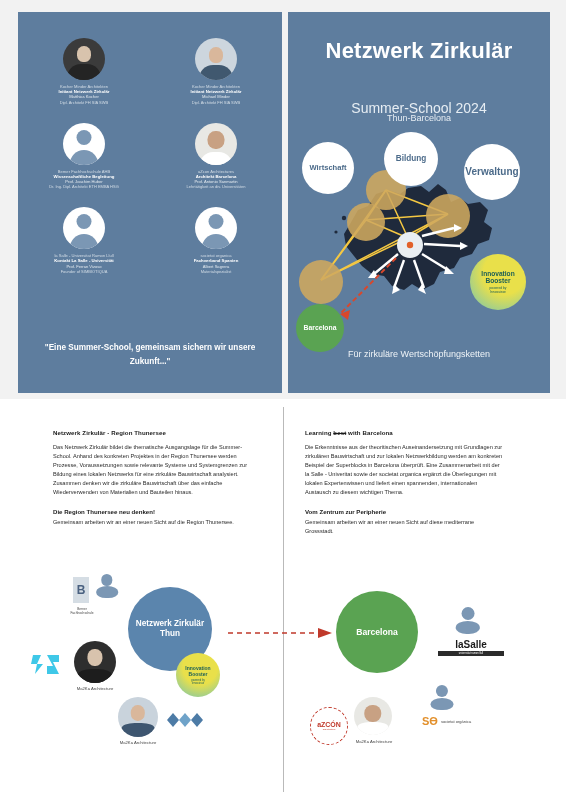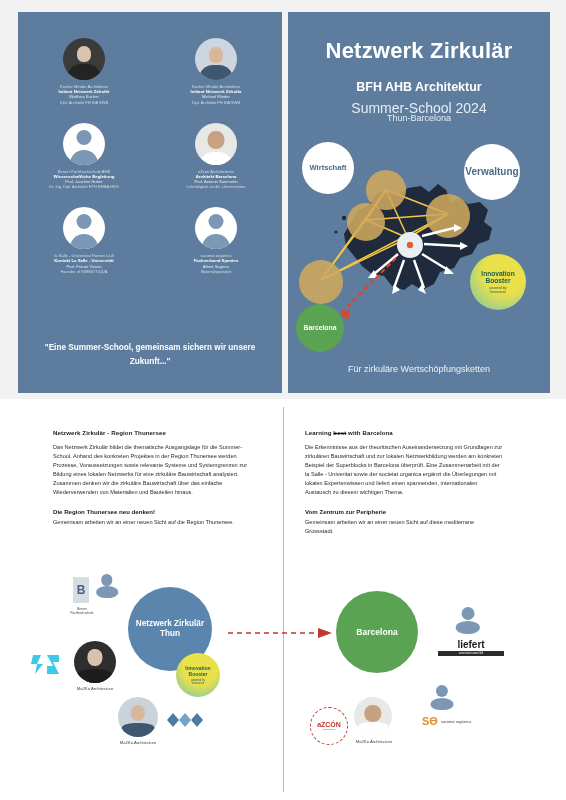--- a/index.html
+++ b/index.html
@@ -57,21 +57,21 @@
 
   
   .r-title { position: absolute; top: 26px; width: 100%; text-align: center;
              color: #ffffff; font-size: 22px; font-weight: bold; letter-spacing: .2px; }
   .r-sub1  { position: absolute; top: 68px; width: 100%; text-align: center;
              color: #ffffff; font-size: 12.5px; font-weight: bold; }
   .r-sub2  { position: absolute; top: 88px; width: 100%; text-align: center;
              color: #e6edf3; font-size: 14px; }
   .r-sub3  { position: absolute; top: 101px; width: 100%; text-align: center;
              color: #e6edf3; font-size: 9px; }
-  .r-foot  { position: absolute; bottom: 19px; width: 100%; text-align: center;
+  .r-foot  { position: absolute; bottom: 34px; width: 100%; text-align: center;
              color: #eef3f7; font-size: 9px; }
 
   .mapbox { position: absolute; left: 0; top: 120px; width: 262px; height: 232px; }
   .bubble {
     position: absolute; border-radius: 50%; display: flex;
     align-items: center; justify-content: center; text-align: center;
     font-weight: bold; line-height: 1.15;
   }
   .b-white { background: #ffffff; color: #4c6b8a; }
 
@@ -202,21 +202,20 @@
         </div>
 
       </div>
 
       <div class="quote">"Eine Summer-School,
 gemeinsam sichern wir unsere Zukunft..."</div>
     </div>
 
     <div class="blue-page blue-right">
       <div class="r-title">Netzwerk Zirkulär</div>
-      <div class="r-sub1">BFH AHB Architektur</div>
       <div class="r-sub2">Summer-School 2024</div>
       <div class="r-sub3">Thun-Barcelona</div>
 
       <div class="mapbox">
         <svg width="262" height="232" viewBox="0 0 262 232">
 
           <path fill="#1f2a3c" d="
             M62,92 L70,78 L80,74 L88,62 L100,58 L112,62 L120,56 L133,54 L141,60
             L150,52 L158,58 L163,70 L172,66 L180,72 L192,70 L200,78 L196,90
             L204,96 L201,108 L190,112 L184,122 L172,126 L166,136 L152,140
@@ -263,20 +262,23 @@
           <circle cx="122" cy="113" r="13" fill="#e9eef2"></circle>
           <circle cx="122" cy="113" r="3.2" fill="#e2612a"></circle>
 
           <path d="M108,126 L52,182" stroke="#d9472b" stroke-width="2" stroke-dasharray="5,3" fill="none"></path>
           <polygon points="52,182 62,178 60,188" fill="#d9472b"></polygon>
         </svg>
 
         <div class="bubble b-white" style="left:14px; top:10px; width:52px; height:52px; font-size:7.6px;text-align:right;">
           <span>Wirtschaft</span>
         </div>
+        <div class="bubble b-white" style="left:96px; top:0px; width:54px; height:54px; font-size:8.2px;">
+          <span>Bildung</span>
+        </div>
         <div class="bubble b-white" style="left:176px; top:12px; width:56px; height:56px; font-size:10px;">
           <span>Verwaltung</span>
         </div>
         <div class="bubble" style="left:8px; top:172px; width:48px; height:48px; font-size:6.8px;
                     background:#5aa352; color:#ffffff;">
           <span>Barcelona</span>
         </div>
         <div class="bubble" style="left:182px; top:122px; width:56px; height:56px; font-size:6.6px;
                     background:radial-gradient(circle at 62% 34%, #e9e04a 0%, #e9e04a 42%, #6fc3b8 100%);
                     color:#1b5e57; flex-direction:column; white-space:pre-line;">
@@ -372,21 +374,21 @@
         <div class="nb" style="left:48px; top:22px; width:82px; height:82px;
                     background:#5aa352; font-size:8.6px;">
           <span>Barcelona</span>
         </div>
 
         <div class="mini-av" style="left:163px; top:32px; width:34px; height:34px;">
             <div class="h"></div>
             <div class="b"></div>
           </div>
         <div style="position:absolute; left:152px; top:70px; width:62px; text-align:center;
-                    font-size:10px; font-weight:bold; color:#1b1b1b;">liefert</div>
+                    font-size:10px; font-weight:bold; color:#1b1b1b;">laSalle</div>
         <div style="position:absolute; left:150px; top:82px; width:66px; text-align:center;
                     font-size:2.6px; color:#ffffff; background:#2b2b2b; padding:1px 0;">universitat ramon llull</div>
 
         <div style="position:absolute; left:22px; top:138px; width:38px; height:38px;
                     border:1.5px dashed #c0392b; border-radius:50%;
                     display:flex; align-items:center; justify-content:center;
                     flex-direction:column; color:#c0392b; font-size:7px; font-weight:bold;">
           <span>aZCÓN</span>
           <span style="font-size:2.4px; font-weight:normal;">arquitectura</span>
         </div>

